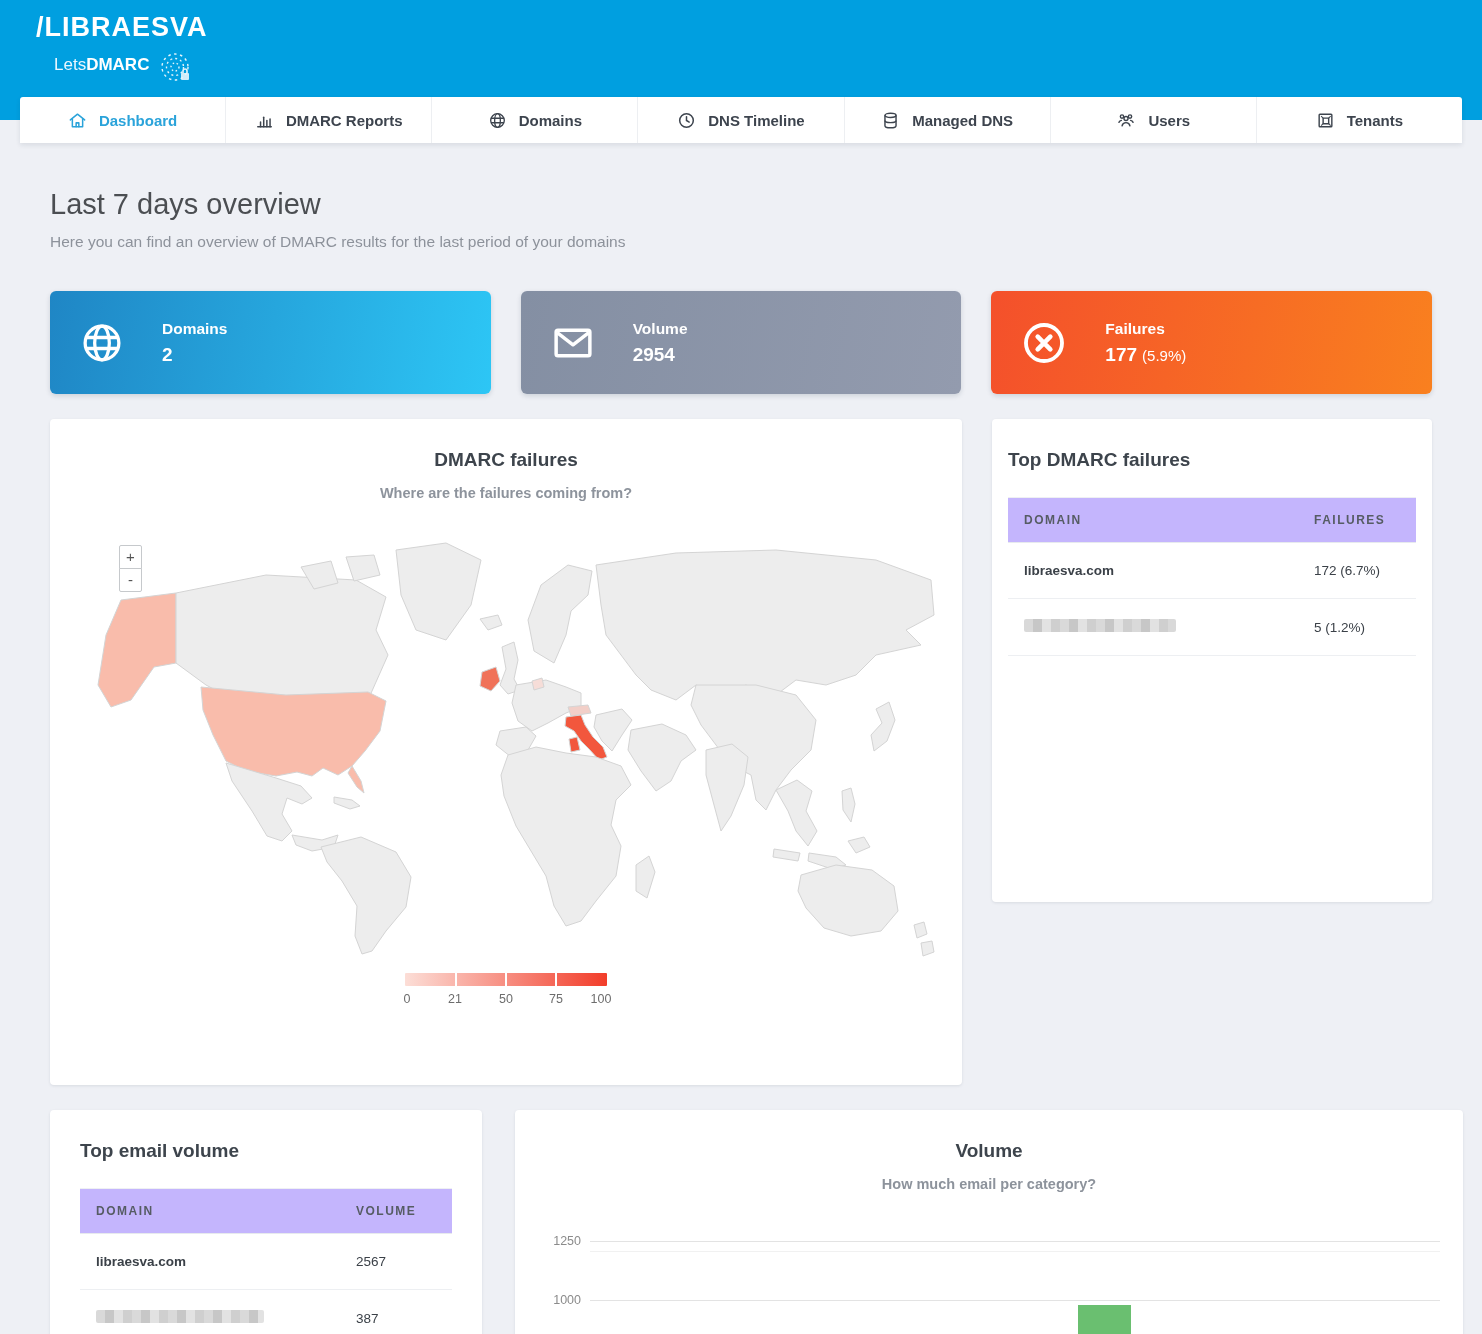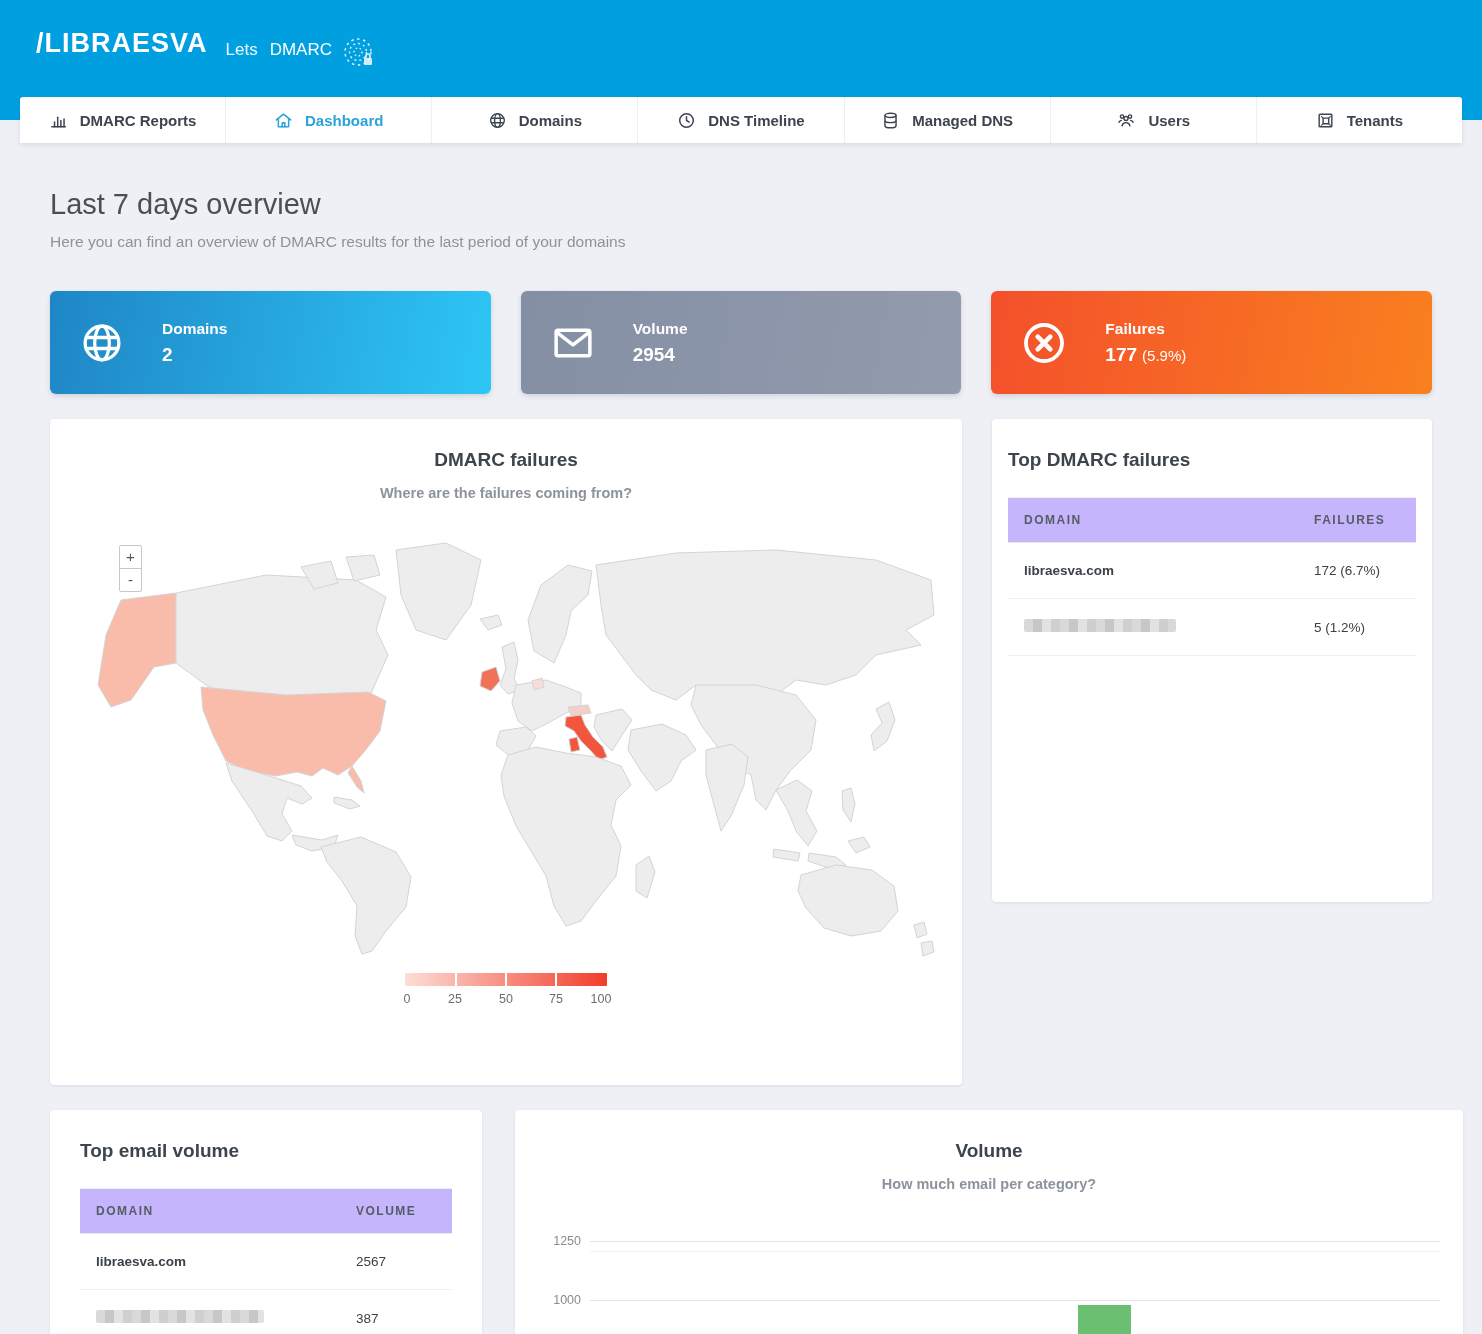--- a/index.html
+++ b/index.html
@@ -5,25 +5,25 @@
   * { margin:0; padding:0; box-sizing:border-box; }
   html,body { width:1482px; height:1334px; overflow:hidden; }
   body {
     font-family:"Liberation Sans","DejaVu Sans",sans-serif;
     background:#eef0f5;
     color:#3d444e;
   }
   
   .topbar { height:120px; background:var(--header_blue,#009fe0); }
   .topbar-inner { height:97px; display:flex; align-items:center; justify-content:space-between; padding:0 36px; }
-  .brand { display:flex; color:#fff; }
+  .brand { display:flex; flex-direction:column; color:#fff; }
   .brand-line1 { font-size:27px; font-weight:600; letter-spacing:1px; }
   .brand-line2 { display:flex; align-items:center; margin:2px 0 0 18px; }
   .brand-lets { font-size:17px; font-weight:300; color:#eaf7ff; }
-  .brand-dmarc { font-size:17px; font-weight:400;padding-left:12px; }
+  .brand-dmarc { font-size:17px; font-weight:700; }
   .fingerprint { margin-left:8px; margin-top:4px; opacity:.9; }
   .topbar-right { display:flex; align-items:center; gap:46px; color:#fff; }
   .tb-group { display:flex; align-items:center; gap:9px; cursor:pointer; }
   .tb-label { font-size:14.5px; font-weight:700; }
   .avatar { width:30px; height:30px; border-radius:50%;
     background:radial-gradient(circle at 35% 30%, #cdeaa5 0%, #6cb04f 45%, #4b9440 75%, #3c7f33 100%);
     box-shadow:inset 0 0 0 1px rgba(255,255,255,.35); }
   .chev { margin-top:2px; }
   
   .navbar { margin:-23px 20px 0; height:46px; background:#fff; display:flex;
@@ -112,37 +112,37 @@
           <circle cx="18" cy="18" r="4" stroke-dasharray="1.5 2.5"></circle>
           <rect x="24" y="24" width="8" height="7" rx="1" fill="#fff" stroke="none" opacity=".9"></rect>
           <path d="M26 24v-2a2 2 0 0 1 4 0v2" stroke="#fff" stroke-width="1.6"></path>
         </svg>
       </span>
     </div>
   </div>
 </header>
 
 <nav class="navbar">
+  <div class="nav-item active">
+    <svg width="19" height="19" viewBox="0 0 24 24" fill="none" stroke-width="1.9" stroke-linecap="round" stroke-linejoin="round">
+      <path d="M3 11.3 12 4l9 7.3"></path>
+        <path d="M5.5 9.8V20h13V9.8"></path>
+        <path d="M10.3 20v-5h3.4v5"></path>
+    </svg>
+    <span>Dashboard</span>
+  </div>
   <div class="nav-item">
     <svg width="19" height="19" viewBox="0 0 24 24" fill="none" stroke-width="1.9" stroke-linecap="round">
       <path d="M3.5 20h17"></path>
         <path d="M7 20v-6"></path>
         <path d="M11 20V8"></path>
         <path d="M15 20v-8"></path>
         <path d="M19 20V10"></path>
     </svg>
     <span>DMARC Reports</span>
-  </div>
-  <div class="nav-item active">
-    <svg width="19" height="19" viewBox="0 0 24 24" fill="none" stroke-width="1.9" stroke-linecap="round" stroke-linejoin="round">
-      <path d="M3 11.3 12 4l9 7.3"></path>
-        <path d="M5.5 9.8V20h13V9.8"></path>
-        <path d="M10.3 20v-5h3.4v5"></path>
-    </svg>
-    <span>Dashboard</span>
   </div>
   <div class="nav-item">
     <svg width="19" height="19" viewBox="0 0 24 24" fill="none" stroke-width="1.7">
       <circle cx="12" cy="12" r="8.6"></circle>
         <ellipse cx="12" cy="12" rx="3.6" ry="8.6"></ellipse>
         <path d="M3.8 9.2h16.4M3.8 14.8h16.4"></path>
     </svg>
     <span>Domains</span>
   </div>
   <div class="nav-item">
@@ -301,21 +301,21 @@
       </div>
 
       <div class="legend">
         <div class="legend-bar">
           <span class="legend-sep" style="left:50px"></span>
           <span class="legend-sep" style="left:100px"></span>
           <span class="legend-sep" style="left:150px"></span>
         </div>
         <div class="legend-labels">
           <span style="left:2px">0</span>
-          <span style="left:50px">25</span>
+          <span style="left:50px">21</span>
           <span style="left:101px">50</span>
           <span style="left:151px">75</span>
           <span style="left:196px">100</span>
         </div>
       </div>
     </section>
 
     <section class="card side-card">
       <div class="card-title-left">Top DMARC failures</div>
       <div class="dtable">

